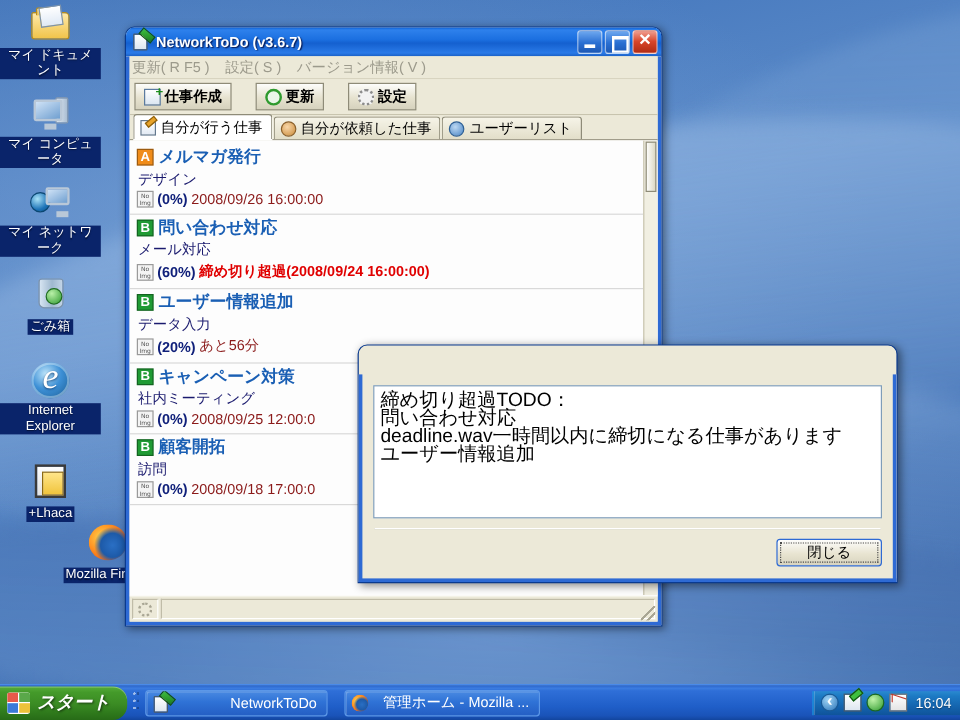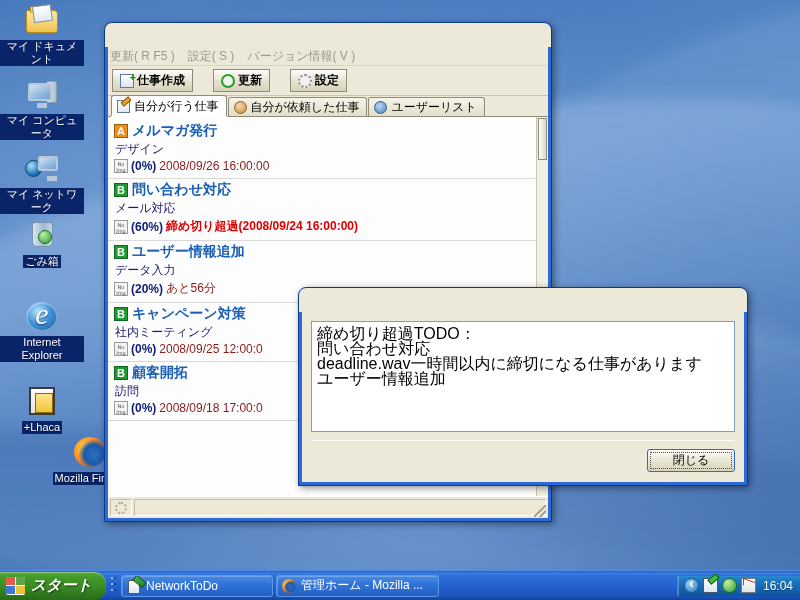--- a/index.html
+++ b/index.html
@@ -418,29 +418,30 @@
       radial-gradient(circle at 2px 3px, rgba(255,255,255,.55) 1px, transparent 1.2px),
       radial-gradient(circle at 5px 3px, rgba(0,0,0,.25) 1px, transparent 1.2px),
       radial-gradient(circle at 2px 9px, rgba(255,255,255,.55) 1px, transparent 1.2px),
       radial-gradient(circle at 5px 9px, rgba(0,0,0,.25) 1px, transparent 1.2px),
       radial-gradient(circle at 2px 15px, rgba(255,255,255,.55) 1px, transparent 1.2px),
       radial-gradient(circle at 5px 15px, rgba(0,0,0,.25) 1px, transparent 1.2px);
   }
   .tbtask {
     height:22px; flex:none;
     display:flex; align-items:center; gap:5px;
-    padding:0 8px 0 5px; margin-right:3px;
+    padding:0 8px 0 5px; margin-right:14px;
     border-radius:3px;
     background: linear-gradient(180deg,#4f8ee4,#२a6ad0);
     background: linear-gradient(180deg,#4a8ae2 0%, #2f72d6 45%, #245fc4 100%);
     border:1px solid #5c98e8;
     color:#fff; font-size:12px;
     box-shadow: inset 1px 1px 0 rgba(255,255,255,0.22);
     white-space:nowrap; overflow:hidden;
     cursor:default;
+    justify-content:space-between;
   }
   .tbtask .tbi { width:14px; height:14px; flex:none; position:relative; }
   #tray {
     margin-left:auto; height:20px; flex:none;
     display:flex; align-items:center; gap:4px;
     padding:0 7px 0 6px;
     background: linear-gradient(180deg,#2a8ad0 0%, #1d7ac4 20%, #1566b0 60%, #0f539a 100%);
     border-left:1px solid #1b98e0;
     box-shadow: inset 1px 0 0 rgba(255,255,255,0.25);
   }
@@ -492,21 +493,21 @@
   </div>
 
   <div class="dicon" style="left:0px; top:152px;">
     <div class="glyph">
       <div class="ic-globe"></div>
       <div class="ic-monitor" style="left:14px; top:4px; width:20px; height:15px;"></div>
     </div>
     <span class="dlabel">マイ ネットワーク</span>
   </div>
 
-  <div class="dicon" style="left:0px; top:218px;">
+  <div class="dicon" style="left:0px; top:228px;">
     <div class="glyph">
       <div class="ic-bin"></div>
         <div class="ic-recy"></div>
     </div>
     <span class="dlabel">ごみ箱</span>
   </div>
 
   <div class="dicon" style="left:0px; top:300px;">
     <div class="glyph">
       <div class="ic-ie"></div>
@@ -522,20 +523,31 @@
   </div>
 
   <div class="dicon" style="left:0px; top:435px;margin-left:48px;">
     <div class="glyph">
       <div class="ic-ff"></div>
     </div>
     <span class="dlabel">Mozilla Firefox</span>
   </div>
 
   <div class="xpwin" id="mainwin">
+    <div class="tbar">
+      <div class="ticon">
+          <div class="pad-icon"></div>
+        </div>
+      <div class="ttext">NetworkToDo (v3.6.7)</div>
+      <div class="tbtns">
+        <div class="tb tb-min"></div>
+        <div class="tb tb-max"></div>
+        <div class="tb tb-close"></div>
+      </div>
+    </div>
 
     <div class="wbody">
 
       <div class="menubar">
         <span class="mi">更新( R F5 )</span>
         <span class="mi">設定( S )</span>
         <span class="mi">バージョン情報( V )</span>
       </div>
 
       <div class="toolbar">

